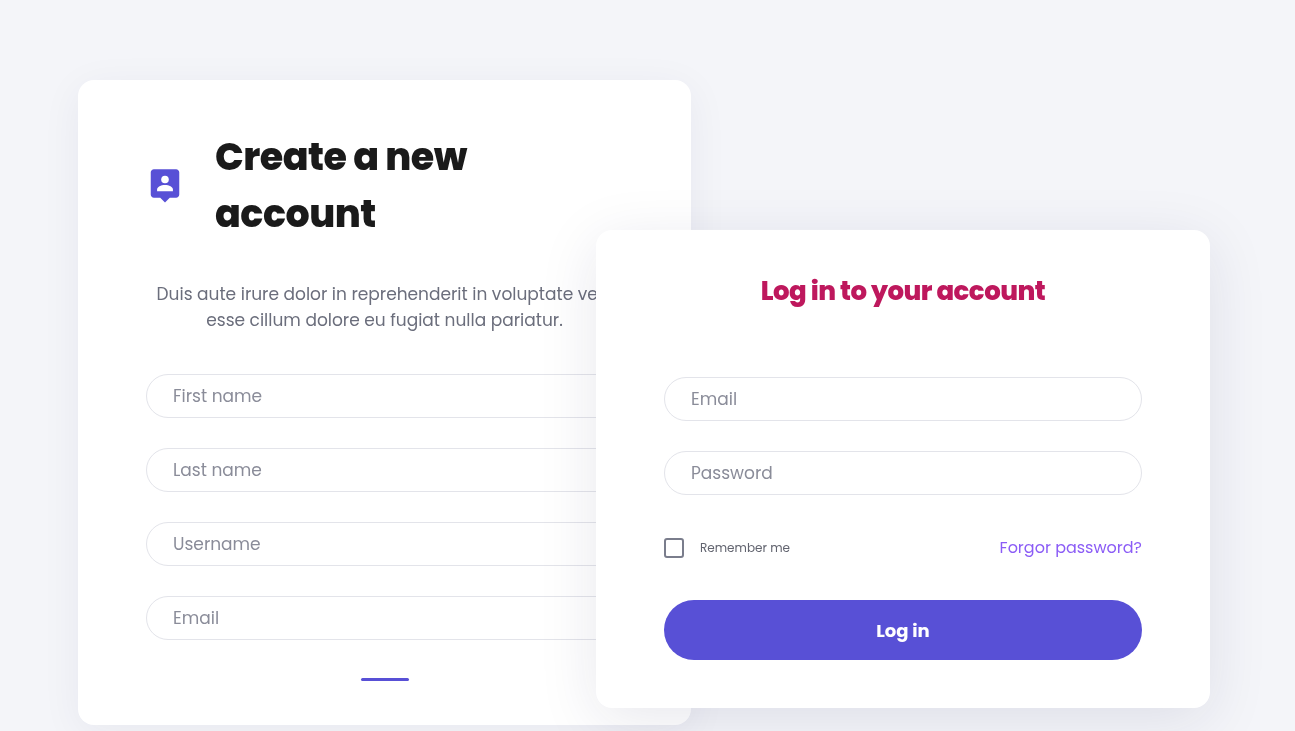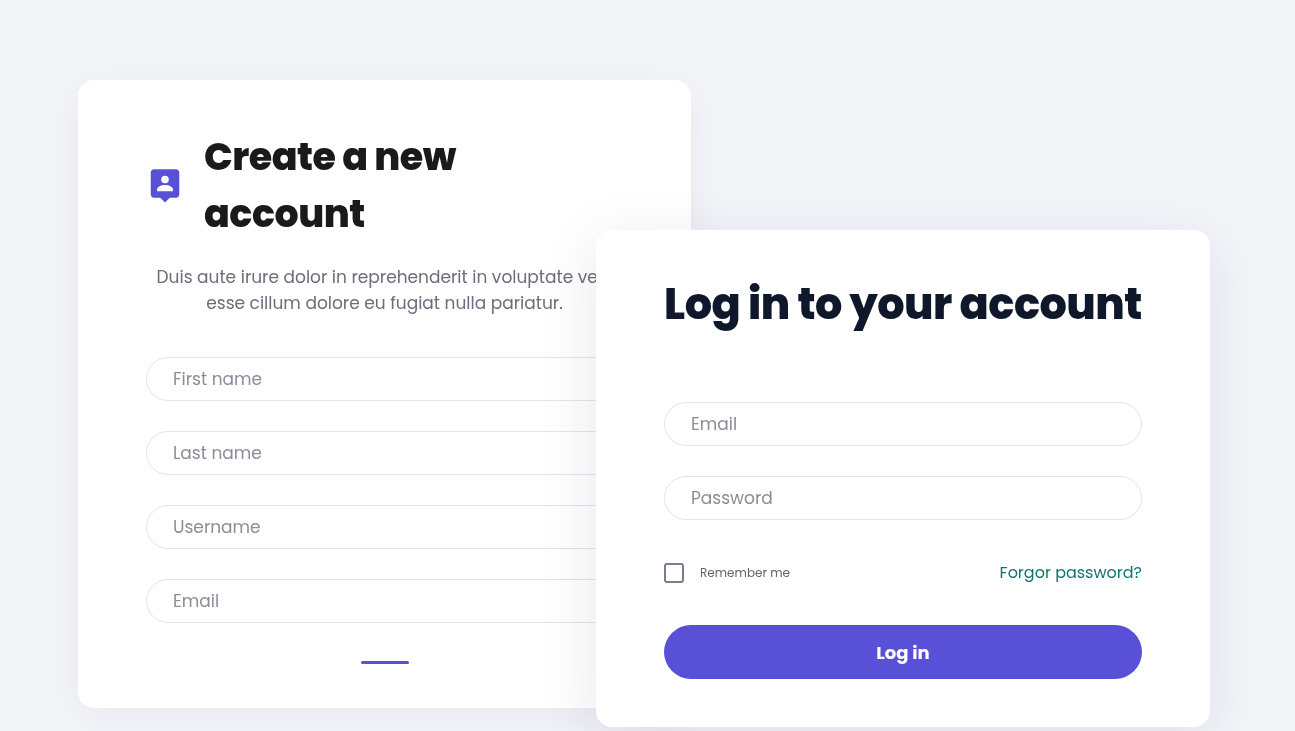--- a/index.html
+++ b/index.html
@@ -21,22 +21,22 @@
   
   .create-card {
     left: 78px;
     top: 80px;
     width: 613px;
     padding: 48px 68px 0 68px;
   }
   .create-header {
     display: flex;
     align-items: center;
-    gap: 20px;
-    margin-bottom: 22px;
+    gap: 31px;
+    margin-bottom: 39px;
   }
   .create-header h1 {
     font-size: 38px;
     font-weight: 800;
     color: #1a1a1a;
     letter-spacing: -0.5px;
   }
   .person-icon {
     width: 38px;
     height: 38px;
@@ -75,23 +75,23 @@
   
   .login-card {
     left: 596px;
     top: 230px;
     width: 614px;
     padding: 42px 68px 48px 68px;
     box-shadow: 0 12px 60px rgba(30,30,80,0.10);
   }
   .login-card h1 {
     text-align: center;
-    font-size: 43px;
+    font-size: 26px;
     font-weight: 800;
-    color: #0f172a;
+    color: #be185d;
     letter-spacing: -0.5px;
     margin-bottom: 66px;
   }
   .login-card .text-input { margin-bottom: 30px; }
   .options-row {
     display: flex;
     justify-content: space-between;
     align-items: center;
     margin-top: 10px;
     margin-bottom: 40px;
@@ -107,28 +107,28 @@
     border: 2px solid #7a7d8c;
     border-radius: 3px;
     cursor: pointer;
     background: #fff;
   }
   .remember-label {
     color: #62646f;
     font-size: 12px;
   }
   .forgot-link {
-    color: #0f766e;
+    color: #8b5cf6;
     font-size: 16px;
     text-decoration: none;
     cursor: pointer;
   }
   .login-btn {
     width: 100%;
-    height: 54px;
+    height: 60px;
     border: none;
     border-radius: 40px;
     background: #5850d6;
     color: #fff;
     font-size: 18px;
     font-weight: 700;
     cursor: pointer;
     font-family: inherit;
   }
 </style>

